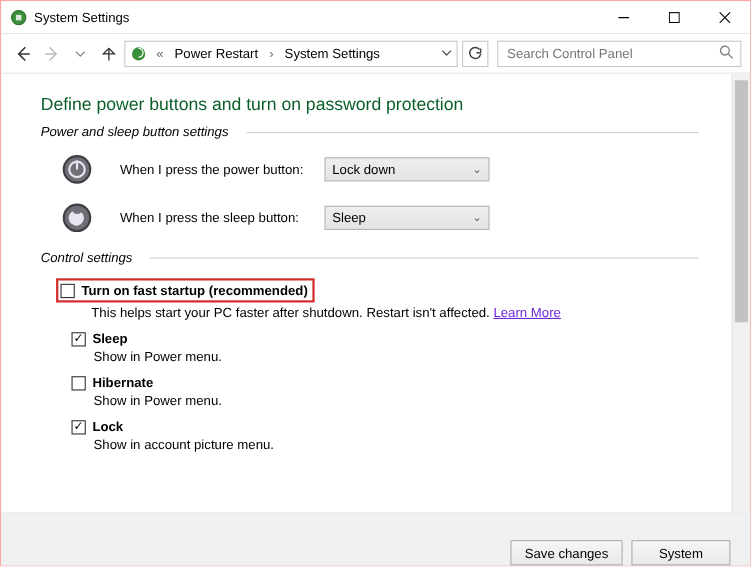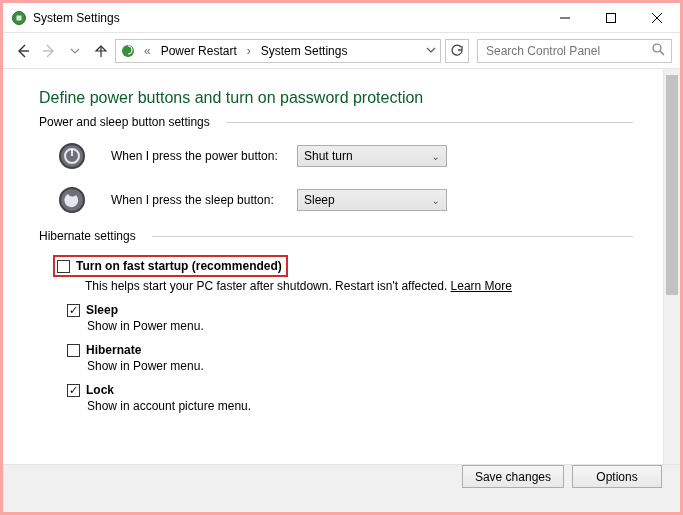--- a/index.html
+++ b/index.html
@@ -6,21 +6,21 @@
   body {
     margin: 0;
     font-family: "Segoe UI", Tahoma, sans-serif;
     font-size: 12px;
     background: #fff;
     color: #000;
   }
   .window {
     width: 683px;
     height: 515px;
-    border: 3px solid #fca5a5;
+    border: 1px solid #fca5a5;
     position: relative;
     display: flex;
     flex-direction: column;
     background: #fff;
   }
   
   .titlebar {
     height: 30px;
     display: flex;
     align-items: center;
@@ -69,21 +69,21 @@
     width:16px;height:16px;display:flex;align-items:center;justify-content:center;
   }
   .addressbar .bc { padding: 0 2px; }
   .addressbar .bcsep { color: #6a6a6a; padding:0 4px; }
   .addressbar .bcchev { margin-left:auto; }
   .addr-refresh {
     width:24px;height:24px;border:1px solid #c8c8c8;margin-left:2px;
     display:flex;align-items:center;justify-content:center;background:#fff;
   }
   .searchbox {
-    width: 195px; height:24px;
+    width: 222px; height:24px;
     border:1px solid #c8c8c8; margin-left:6px;
     display:flex; align-items:center; padding:0 6px;
     color:#7a7a7a; background:#fff;
   }
   .searchbox input {
     border:none; outline:none; font: inherit; color:#7a7a7a;
     flex:1; background:transparent;
   }
   .searchbox .sicon { color:#7a7a7a; }
   
@@ -116,20 +116,21 @@
     color: #0b5e2a;
     margin: 0 0 8px 0;
   }
   .desc {
     margin-bottom: 18px;
     line-height: 1.35;
   }
   .group-label {
     display:flex; align-items:center; gap:16px;
     margin: 6px 0 12px 0;
+    font-style: italic;
   }
   .group-label .line { flex:1; height:1px; background:#d0d0d0; }
   .row {
     display:flex; align-items:center;
     margin: 0 0 14px 18px;
   }
   .row .btn-icon {
     width:30px;height:30px;
     margin-right:10px;
     display:flex;align-items:center;justify-content:center;
@@ -159,31 +160,31 @@
   .checkbox {
     width:13px;height:13px;border:1px solid #333;
     display:flex;align-items:center;justify-content:center;
     font-size:11px; line-height:1;
   }
   .checkbox.checked::after { content:"✓"; }
   .check .lbl.bold { font-weight:600; }
   .subtext {
     margin: 2px 0 10px 32px;
   }
-  .subtext a { color:#000000; text-decoration:underline; cursor:pointer; }
+  .subtext a { color:#6d28d9; text-decoration:underline; cursor:pointer; }
   .item { margin: 0 0 0 14px; }
   .item .check { margin-left:0; }
   .item .subtext { margin-left:20px; }
   
   .footer {
     height: 48px;
     border-top: 1px solid #e5e5e5;
     background: #f0f0f0;
     display:flex;
-    align-items:flex-start;
+    align-items:flex-end;
     justify-content:flex-end;
     padding-right: 18px;
     gap: 8px;
   }
   .btn {
     min-width: 90px;
     height: 23px;
     border: 1px solid #adadad;
     background: linear-gradient(#f6f6f6,#e8e8e8);
     display:flex;align-items:center;justify-content:center;
@@ -295,41 +296,41 @@
       <div class="row">
         <span class="btn-icon">
           <svg width="28" height="28" viewBox="0 0 28 28">
             <circle cx="14" cy="14" r="12" fill="#6f6f76" stroke="#3f3f46" stroke-width="2"></circle>
             <circle cx="14" cy="14" r="7" fill="none" stroke="#e6e6f0" stroke-width="2"></circle>
             <line x1="14" y1="6" x2="14" y2="14" stroke="#e6e6f0" stroke-width="2"></line>
           </svg>
         </span>
         <span class="rowlabel">When I press the power button:</span>
         <div class="dropdown">
-          <span>Shut turn</span>
+          <span>Lock down</span>
           <span class="dd-arrow">⌄</span>
         </div>
       </div>
 
       <div class="row">
         <span class="btn-icon">
           <svg width="28" height="28" viewBox="0 0 28 28">
             <circle cx="14" cy="14" r="12" fill="#6f6f76" stroke="#3f3f46" stroke-width="2"></circle>
             <path d="M18 9 A7 7 0 1 1 10 8 A5 5 0 0 0 18 9 Z" fill="#e6e6f0"></path>
           </svg>
         </span>
         <span class="rowlabel">When I press the sleep button:</span>
         <div class="dropdown">
           <span>Sleep</span>
           <span class="dd-arrow">⌄</span>
         </div>
       </div>
 
       <div class="group-label">
-        <span>Hibernate settings</span>
+        <span>Control settings</span>
         <span class="line"></span>
       </div>
 
       <div class="shutdown">
 
         <span class="highlightbox">
           <span class="check">
             <span class="checkbox"></span>
             <span class="lbl bold">Turn on fast startup (recommended)</span>
           </span>
@@ -368,17 +369,17 @@
     <div class="scrollbar">
       <div class="thumb"></div>
     </div>
   </div>
 
   <div class="footer">
     <div class="btn">
       <span>Save changes</span>
     </div>
     <div class="btn">
-      <span>Options</span>
+      <span>System</span>
     </div>
   </div>
 
 </div>
 
 </body></html>

